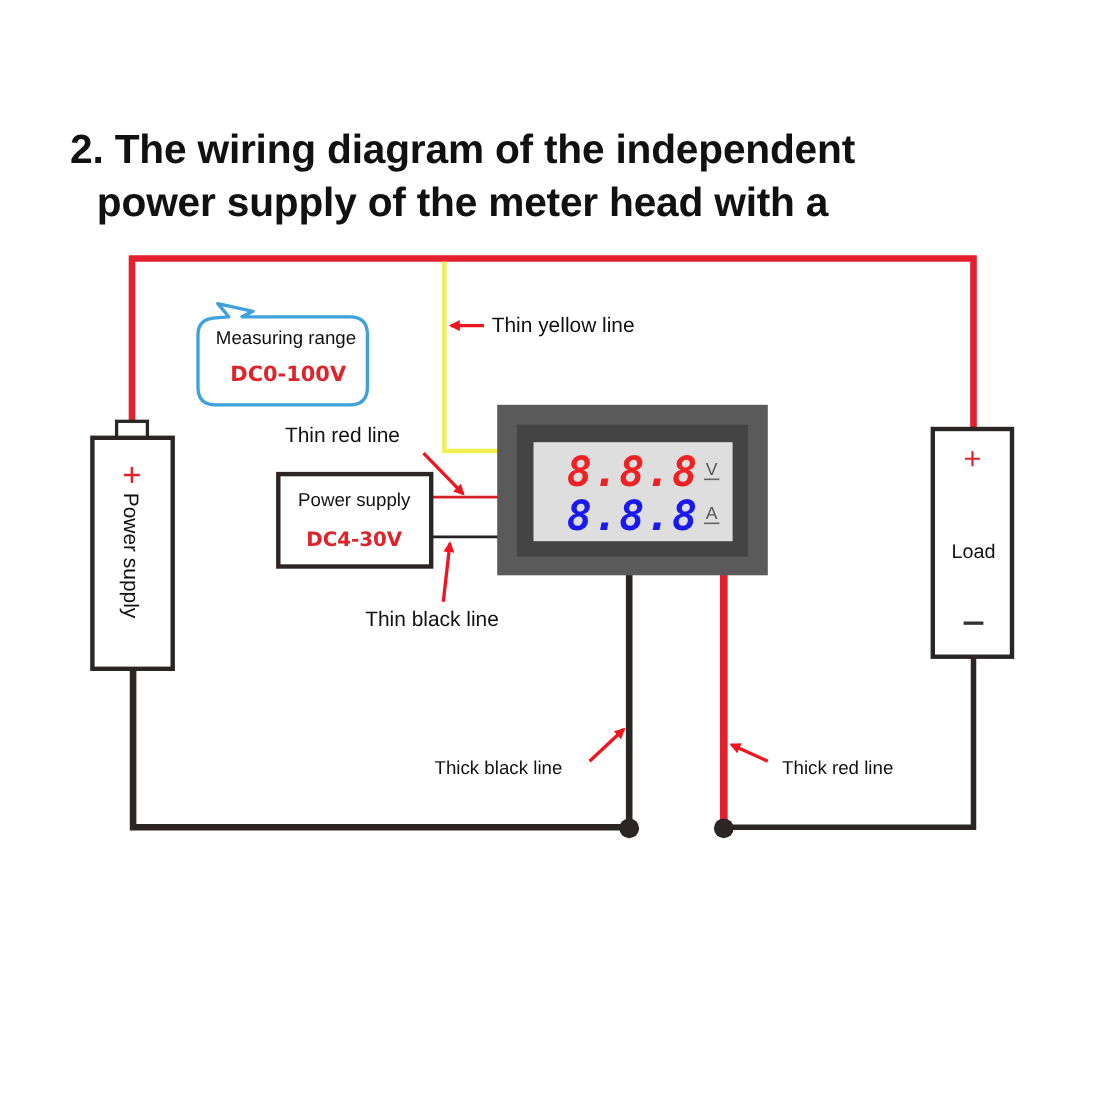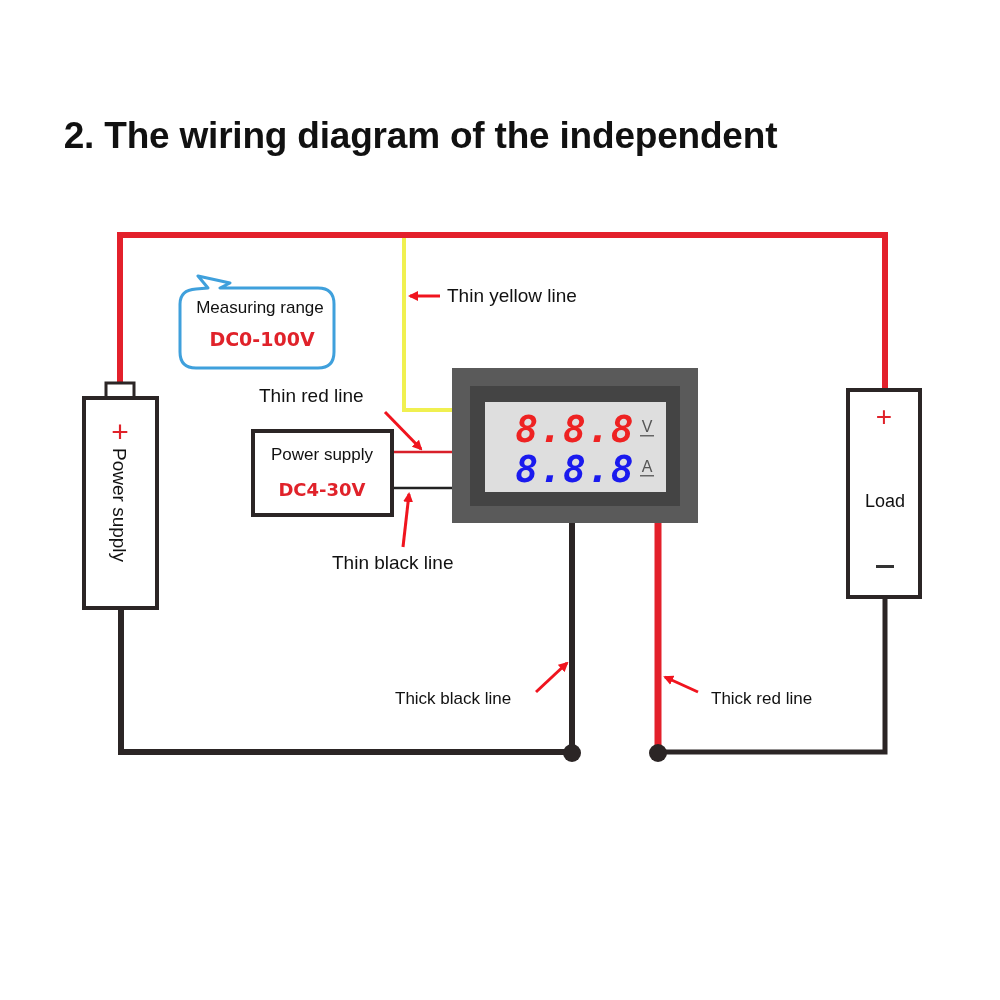--- a/index.html
+++ b/index.html
@@ -12,20 +12,21 @@
   svg#diagram { position: absolute; left: 0; top: 0; }
   .lbl { font-family: "Liberation Sans", sans-serif; fill: #111; }
   .lbl-red-bold { font-family: "DejaVu Sans", sans-serif; font-weight: bold; fill: #e0222a; }
   .seg { font-family: "DejaVu Sans Mono", monospace; font-style: italic; font-weight: bold; }
 </style>
 </head>
 <body>
 
 <div id="title">
   <div>2. The wiring diagram of the independent</div>
+  <div>power supply of the meter head with a</div>
 </div>
 
 <svg id="diagram" width="1000" height="1000" viewBox="0 0 1000 1000">
   <defs>
     <marker id="arrowhead" markerWidth="10" markerHeight="10" refX="8" refY="5" orient="auto" markerUnits="userSpaceOnUse">
       <path d="M0,0 L10,5 L0,10 Z" fill="#f0141e"></path>
     </marker>
   </defs>
 
   <polyline points="120,384 120,235 885,235 885,391" fill="none" stroke="#e3202b" stroke-width="6" stroke-linejoin="miter"></polyline>

